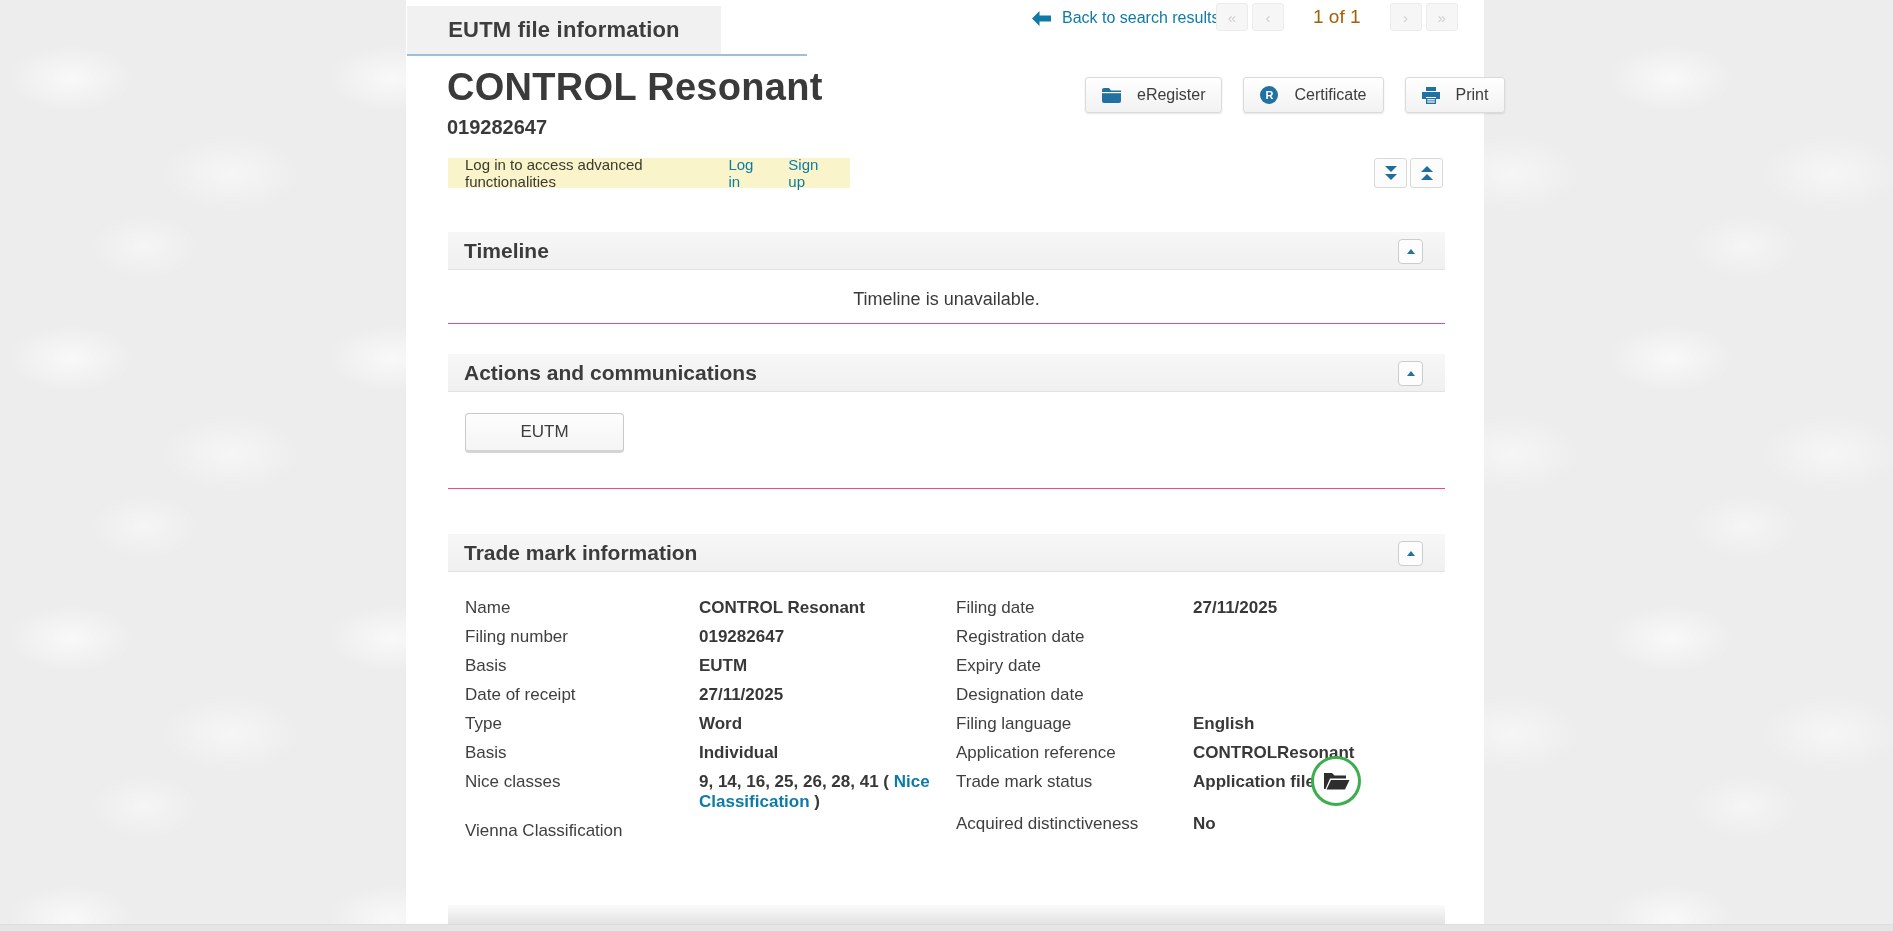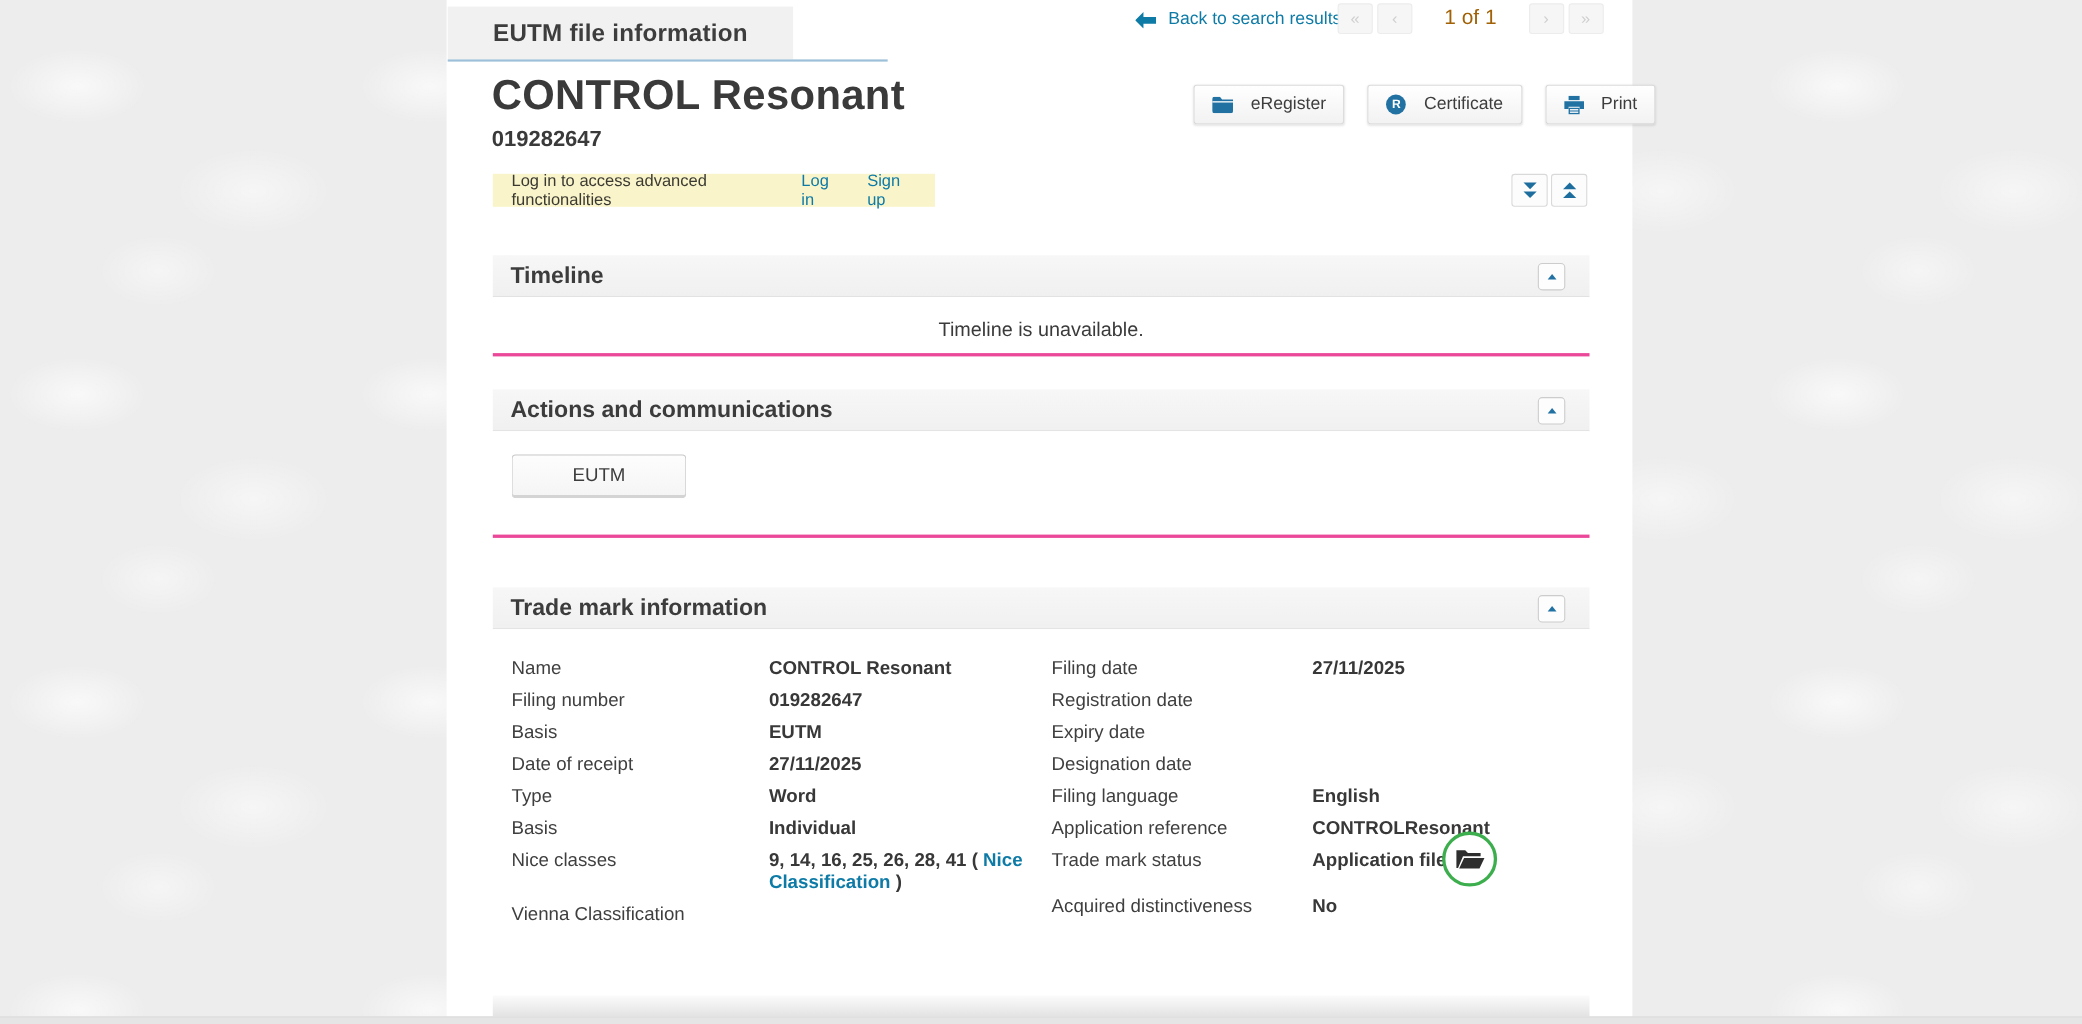--- a/index.html
+++ b/index.html
@@ -76,21 +76,21 @@
   .sec-head {
     position:relative; height:38px; display:flex; align-items:center; padding-left:16px;
     background:linear-gradient(#f7f7f7,#f0f0f0); border-bottom:1px solid #e2e2e2;
   }
   .sec-title { font-size:21px; font-weight:600; color:#3c3c3c; }
   .sec-toggle {
     position:absolute; right:22px; top:7px; width:25px; height:25px;
     background:#fdfdfd; border:1px solid #cccccc; border-radius:4px;
     display:flex; align-items:center; justify-content:center; cursor:pointer;
   }
-  .sec-body { background:#fff; border-bottom:3px solid #ec4899; }
+  .sec-body { background:#fff; border-bottom:1px solid #ec4899; }
   #sec-timeline { top:232px; }
   #sec-timeline .sec-body { height:54px; }
   .timeline-msg { text-align:center; padding-top:19px; font-size:18px; color:#3a3a3a; }
   #sec-actions { top:354px; }
   #sec-actions .sec-body { height:97px; position:relative; }
   .eutm-tab {
     position:absolute; left:17px; top:21px; width:159px; height:40px;
     background:linear-gradient(#fdfdfd,#f5f5f5); border:1px solid #c9c9c9; border-bottom:3px solid #d4d4d4;
     border-radius:4px; display:flex; align-items:center; justify-content:center;
     font-size:17px; color:#3d3d3d; cursor:pointer;

